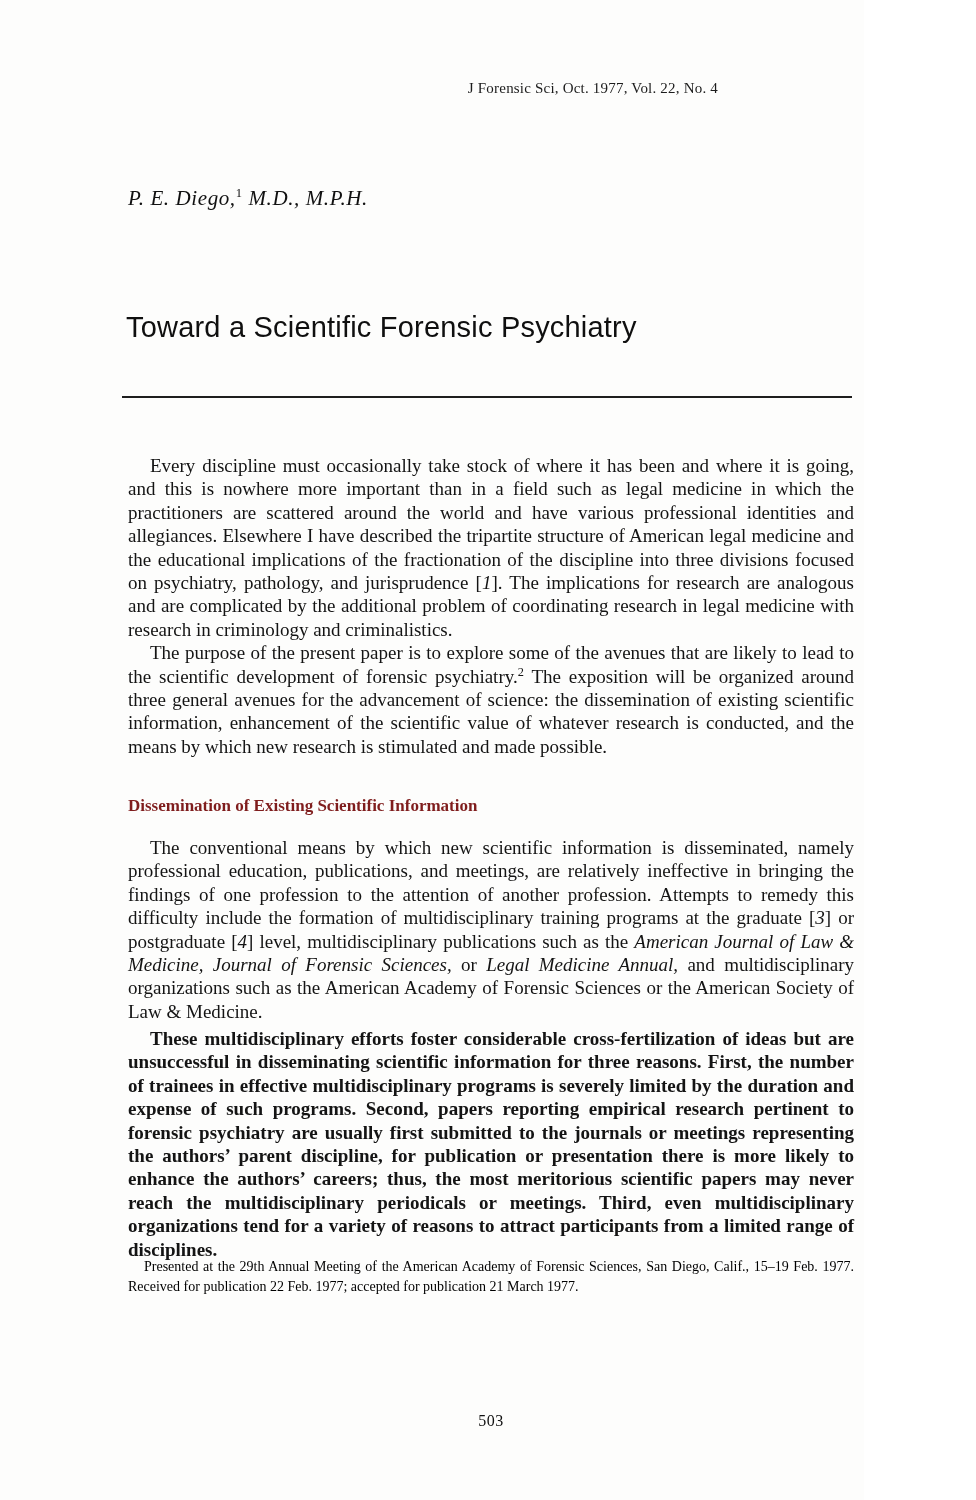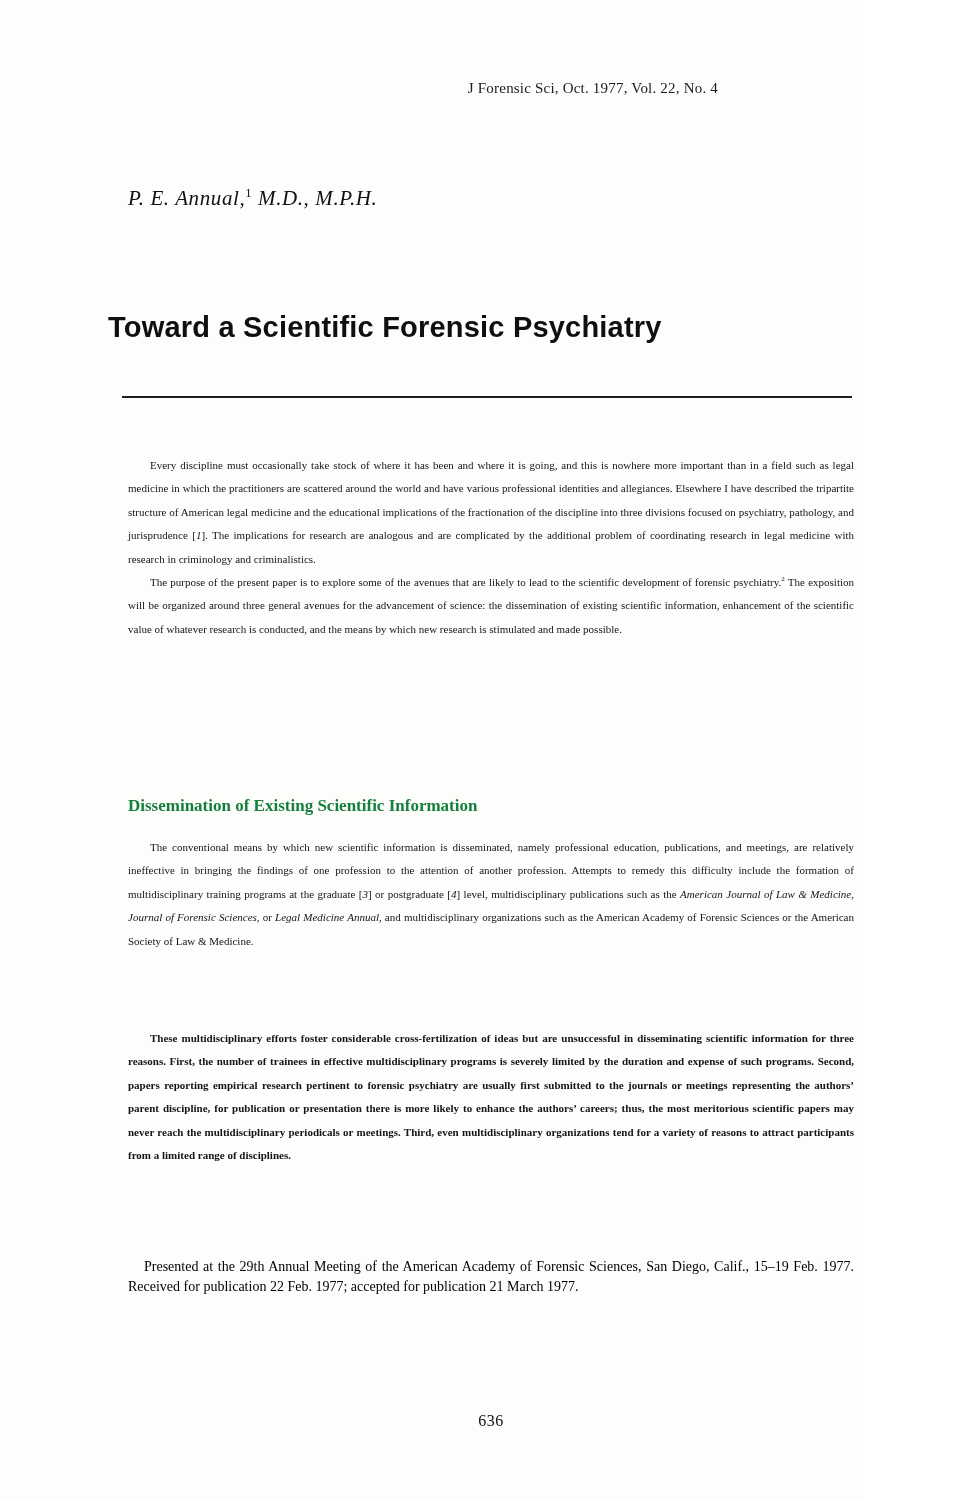--- a/index.html
+++ b/index.html
@@ -35,65 +35,65 @@
     color: #111;
   }
   .author-line sup {
     font-size: 0.6em;
     font-style: normal;
     line-height: 0;
   }
   .article-title {
     position: absolute;
     top: 292px;
-    left: 108px;
+    left: 126px;
     font-family: "Liberation Sans", sans-serif;
     font-size: 29px;
-    font-weight: bold;
+    font-weight: normal;
     letter-spacing: 0.2px;
     color: #0f0f0f;
     white-space: nowrap;
     text-align: center;
   }
   .title-rule {
     position: absolute;
     top: 396px;
     left: 122px;
     width: 730px;
     height: 2px;
     background: #1e1e1e;
     border: none;
     margin: 0;
   }
   .text-col {
     position: absolute;
     left: 128px;
     width: 726px;
-    font-size: 11px;
+    font-size: 19px;
     line-height: 23.4px;
     text-align: justify;
     color: #141414;
   }
   .text-col p {
     margin: 0;
     text-indent: 22px;
   }
   .text-col sup {
     font-size: 0.65em;
     line-height: 0;
   }
   #intro-block  { top: 454px; }
   .section-heading {
     position: absolute;
     left: 128px;
     top: 796px;
     width: 726px;
     font-size: 17px;
     font-weight: bold;
-    color: #15803d;
+    color: #7f1d1d;
   }
   #sec-p1-block { top: 836px; font-family: Liberation Serif, serif; }
   #sec-p2-block { top: 1027px; font-weight: bold; }
   .footnotes {
     position: absolute;
     top: 1257px;
     left: 128px;
     width: 726px;
     font-size: 14px;
     line-height: 19.8px;
@@ -120,21 +120,21 @@
   }
   i { font-style: italic; }
 </style>
 </head>
 <body>
 
 <div class="page">
 
   <div class="journal-ref">J Forensic Sci, Oct. 1977, Vol. 22, No. 4</div>
 
-  <div class="author-line"><i>P. E. Annual,</i><sup>1</sup><i> M.D., M.P.H.</i></div>
+  <div class="author-line"><i>P. E. Diego,</i><sup>1</sup><i> M.D., M.P.H.</i></div>
 
   <h1 class="article-title">Toward a Scientific Forensic Psychiatry</h1>
 
   <div class="title-rule"></div>
 
   <div class="text-col" id="intro-block">
     <p><span>Every discipline must occasionally take stock of where it has been and where it is going, and this is nowhere more important than in a field such as legal medicine in which the practitioners are scattered around the world and have various professional identities and allegiances. Elsewhere I have described the tripartite structure of American legal medicine and the educational implications of the fractionation of the discipline into three divisions focused on psychiatry, pathology, and jurisprudence [</span><i>1</i><span>]. The implications for research are analogous and are complicated by the additional problem of coordinating research in legal medicine with research in criminology and criminalistics.</span></p>
     <p><span>The purpose of the present paper is to explore some of the avenues that are likely to lead to the scientific development of forensic psychiatry.</span><sup>2</sup><span> The exposition will be organized around three general avenues for the advancement of science: the dissemination of existing scientific information, enhancement of the scientific value of whatever research is conducted, and the means by which new research is stimulated and made possible.</span></p>
   </div>
 
@@ -145,15 +145,15 @@
   </div>
 
   <div class="text-col" id="sec-p2-block">
     <p><span>These multidisciplinary efforts foster considerable cross-fertilization of ideas but are unsuccessful in disseminating scientific information for three reasons. First, the number of trainees in effective multidisciplinary programs is severely limited by the duration and expense of such programs. Second, papers reporting empirical research pertinent to forensic psychiatry are usually first submitted to the journals or meetings representing the authors’ parent discipline, for publication or presentation there is more likely to enhance the authors’ careers; thus, the most meritorious scientific papers may never reach the multidisciplinary periodicals or meetings. Third, even multidisciplinary organizations tend for a variety of reasons to attract participants from a limited range of disciplines.</span></p>
   </div>
 
   <div class="footnotes">
     <p><span>Presented at the 29th Annual Meeting of the American Academy of Forensic Sciences, San Diego, Calif., 15–19 Feb. 1977. Received for publication 22 Feb. 1977; accepted for publication 21 March 1977.</span></p>
   </div>
 
-  <div class="page-number">636</div>
+  <div class="page-number">503</div>
 
 </div>
 
 </body></html>

